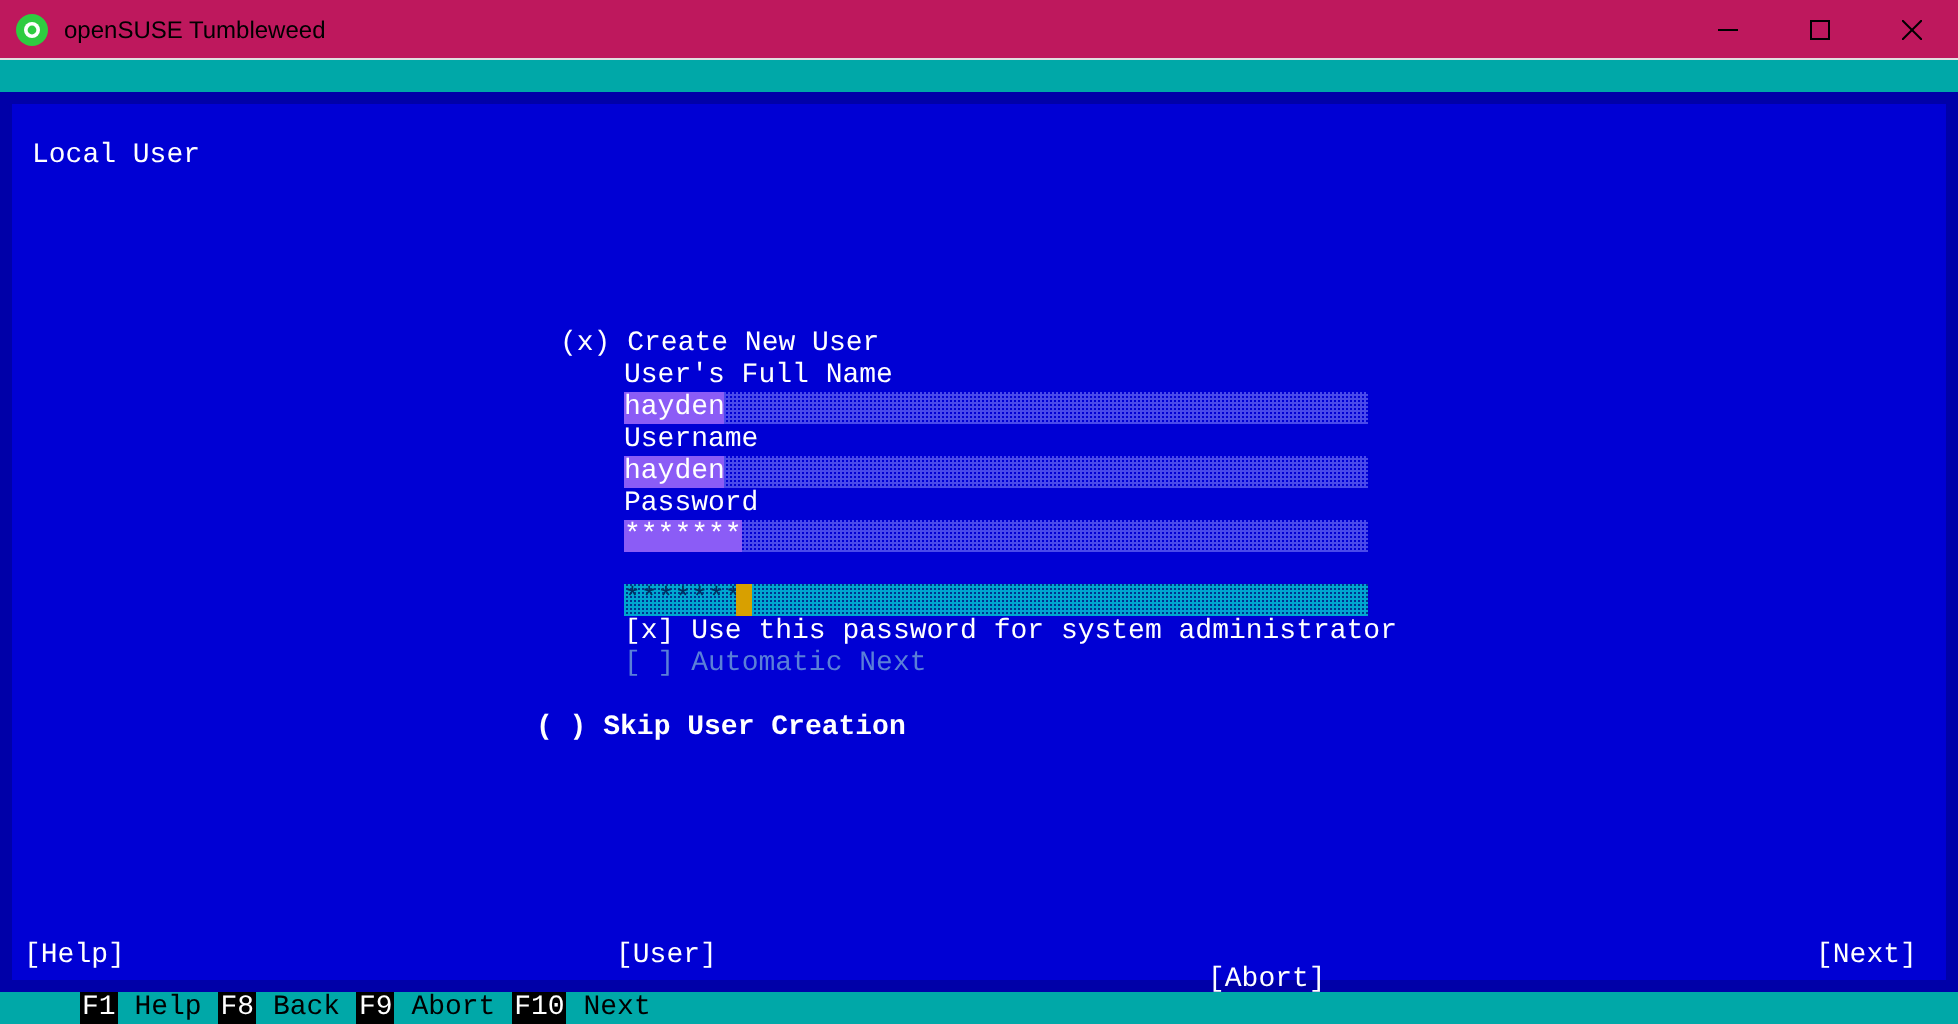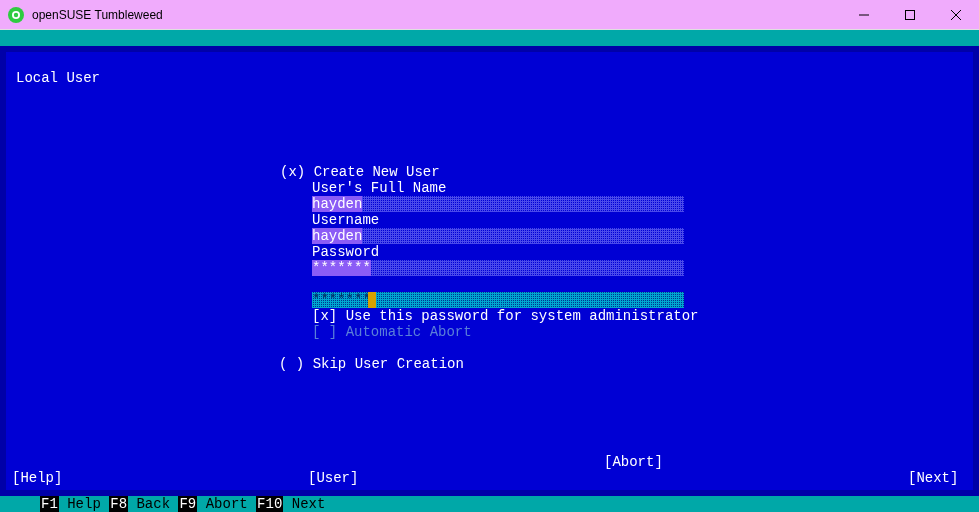--- a/index.html
+++ b/index.html
@@ -1,19 +1,19 @@
 <!DOCTYPE html>
 <html><head>
 <meta charset="utf-8">
 <style>
   * { box-sizing: border-box; margin: 0; padding: 0; }
   html, body { width: 979px; height: 512px; overflow: hidden; font-family: "Consolas", "Courier New", monospace; font-size: 14px; }
   body { background: #fff; }
 
-  .titlebar { height: 30px; background: #f0abfc; border-bottom: 1px solid #e0e0e0; display: flex; align-items: center; padding: 0 8px; }
+  .titlebar { height: 30px; background: #be185d; border-bottom: 1px solid #e0e0e0; display: flex; align-items: center; padding: 0 8px; }
   .titlebar-icon { width: 16px; height: 16px; border-radius: 50%; background: #2ecc40; margin-right: 8px; flex-shrink: 0; display:flex; align-items:center; justify-content:center; }
   .titlebar-icon svg { width:10px; height:10px; }
   .titlebar-title { flex: 1; font-family: "Segoe UI", Arial, sans-serif; font-size: 12px; color: #000; }
   .win-controls { display: flex; gap: 0; margin-right:-8px; }
   .win-btn { width: 46px; height: 30px; display: flex; align-items: center; justify-content: center; }
   .win-btn svg { width: 10px; height: 10px; stroke: #000; stroke-width: 1; fill: none; }
 
   .terminal { position: relative; width: 979px; height: 482px; background: #0000a8; color: #fff; }
 
   .row { position:absolute; left:0; right:0; height:16px; line-height:16px; white-space:pre; }
@@ -119,32 +119,32 @@
 
   <div class="txt white-text" style="left:312px; top:278px;">
     <span>[x]</span>
     <span> </span>
     <span>Use this password for system administrator</span>
   </div>
 
   <div class="txt grey-text" style="left:312px; top:294px;">
     <span>[ ]</span>
     <span> </span>
-    <span>Automatic Abort</span>
+    <span>Automatic Next</span>
   </div>
 
-  <div class="txt white-text" style="left:279px; top:326px;">
+  <div class="txt white-text" style="left:268px; top:326px;font-weight:bold;">
     <span>( )</span>
     <span> </span>
     <span>Skip User Creation</span>
   </div>
 
   <div class="txt white-text" style="left:12px; top:440px;">[Help]</div>
   <div class="txt white-text" style="left:308px; top:440px;">[User]</div>
-  <div class="txt white-text" style="left:604px; top:424px;">[Abort]</div>
+  <div class="txt white-text" style="left:604px; top:452px;">[Abort]</div>
   <div class="txt white-text" style="left:908px; top:440px;">[Next]</div>
 
   <div class="bottom-bar"></div>
   <div class="txt" style="left:0; bottom:0;padding-left:40px;">
     <span class="fnkey-gap"> </span><span class="fnkey-num">F1</span><span class="fnkey-gap"> </span><span class="fnkey-lbl">Help</span><span class="fnkey-gap">  </span><span class="fnkey-num">F8</span><span class="fnkey-gap"> </span><span class="fnkey-lbl">Back</span><span class="fnkey-gap">  </span><span class="fnkey-num">F9</span><span class="fnkey-gap"> </span><span class="fnkey-lbl">Abort</span><span class="fnkey-gap">  </span><span class="fnkey-num">F10</span><span class="fnkey-gap"> </span><span class="fnkey-lbl">Next</span>
   </div>
 
 </div>
 
 </body></html>

